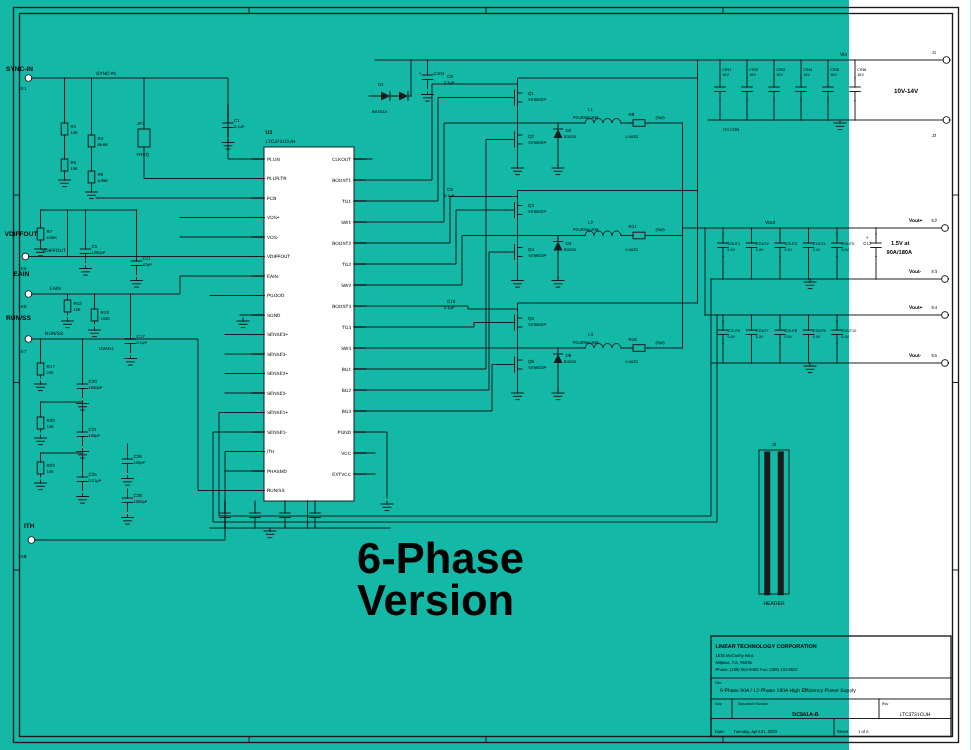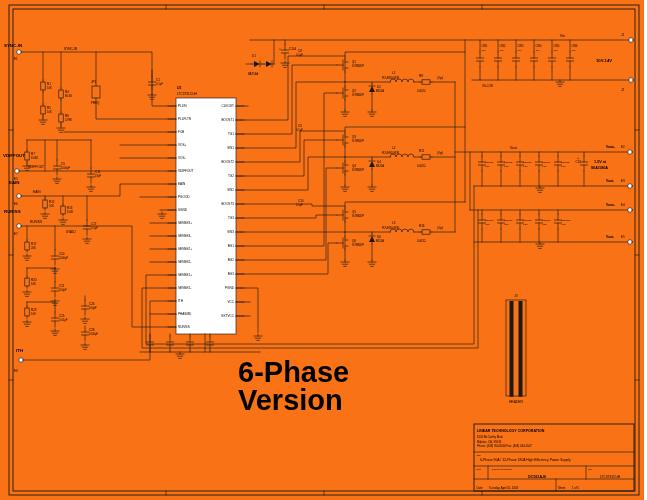--- a/index.html
+++ b/index.html
@@ -1,16 +1,16 @@
 <!DOCTYPE html>
 <html><head>
 <meta charset="utf-8">
 <style>
   html,body{margin:0;padding:0;background:#fff;}
-  #page{position:relative;width:644px;height:500px;background:#f97316;font-family:"Liberation Sans",sans-serif;}
+  #page{position:relative;width:566px;height:500px;background:#14b8a6;font-family:"Liberation Sans",sans-serif;}
   svg{display:block;}
   svg path, svg rect, svg line, svg circle{stroke:#1a1a1a;stroke-width:.65;fill:none;stroke-linecap:square;}
   svg .frame{stroke-width:.9;}
   svg .pads{stroke-width:4;stroke-dasharray:3 2.55;}
   svg .f{fill:#1a1a1a;stroke:none;}
   svg .wht{fill:#fff;}
   svg text{stroke:none;fill:#000;font-family:"Liberation Sans",sans-serif;}
   svg .big{font-size:29px;font-weight:bold;}
 </style>
 </head>

